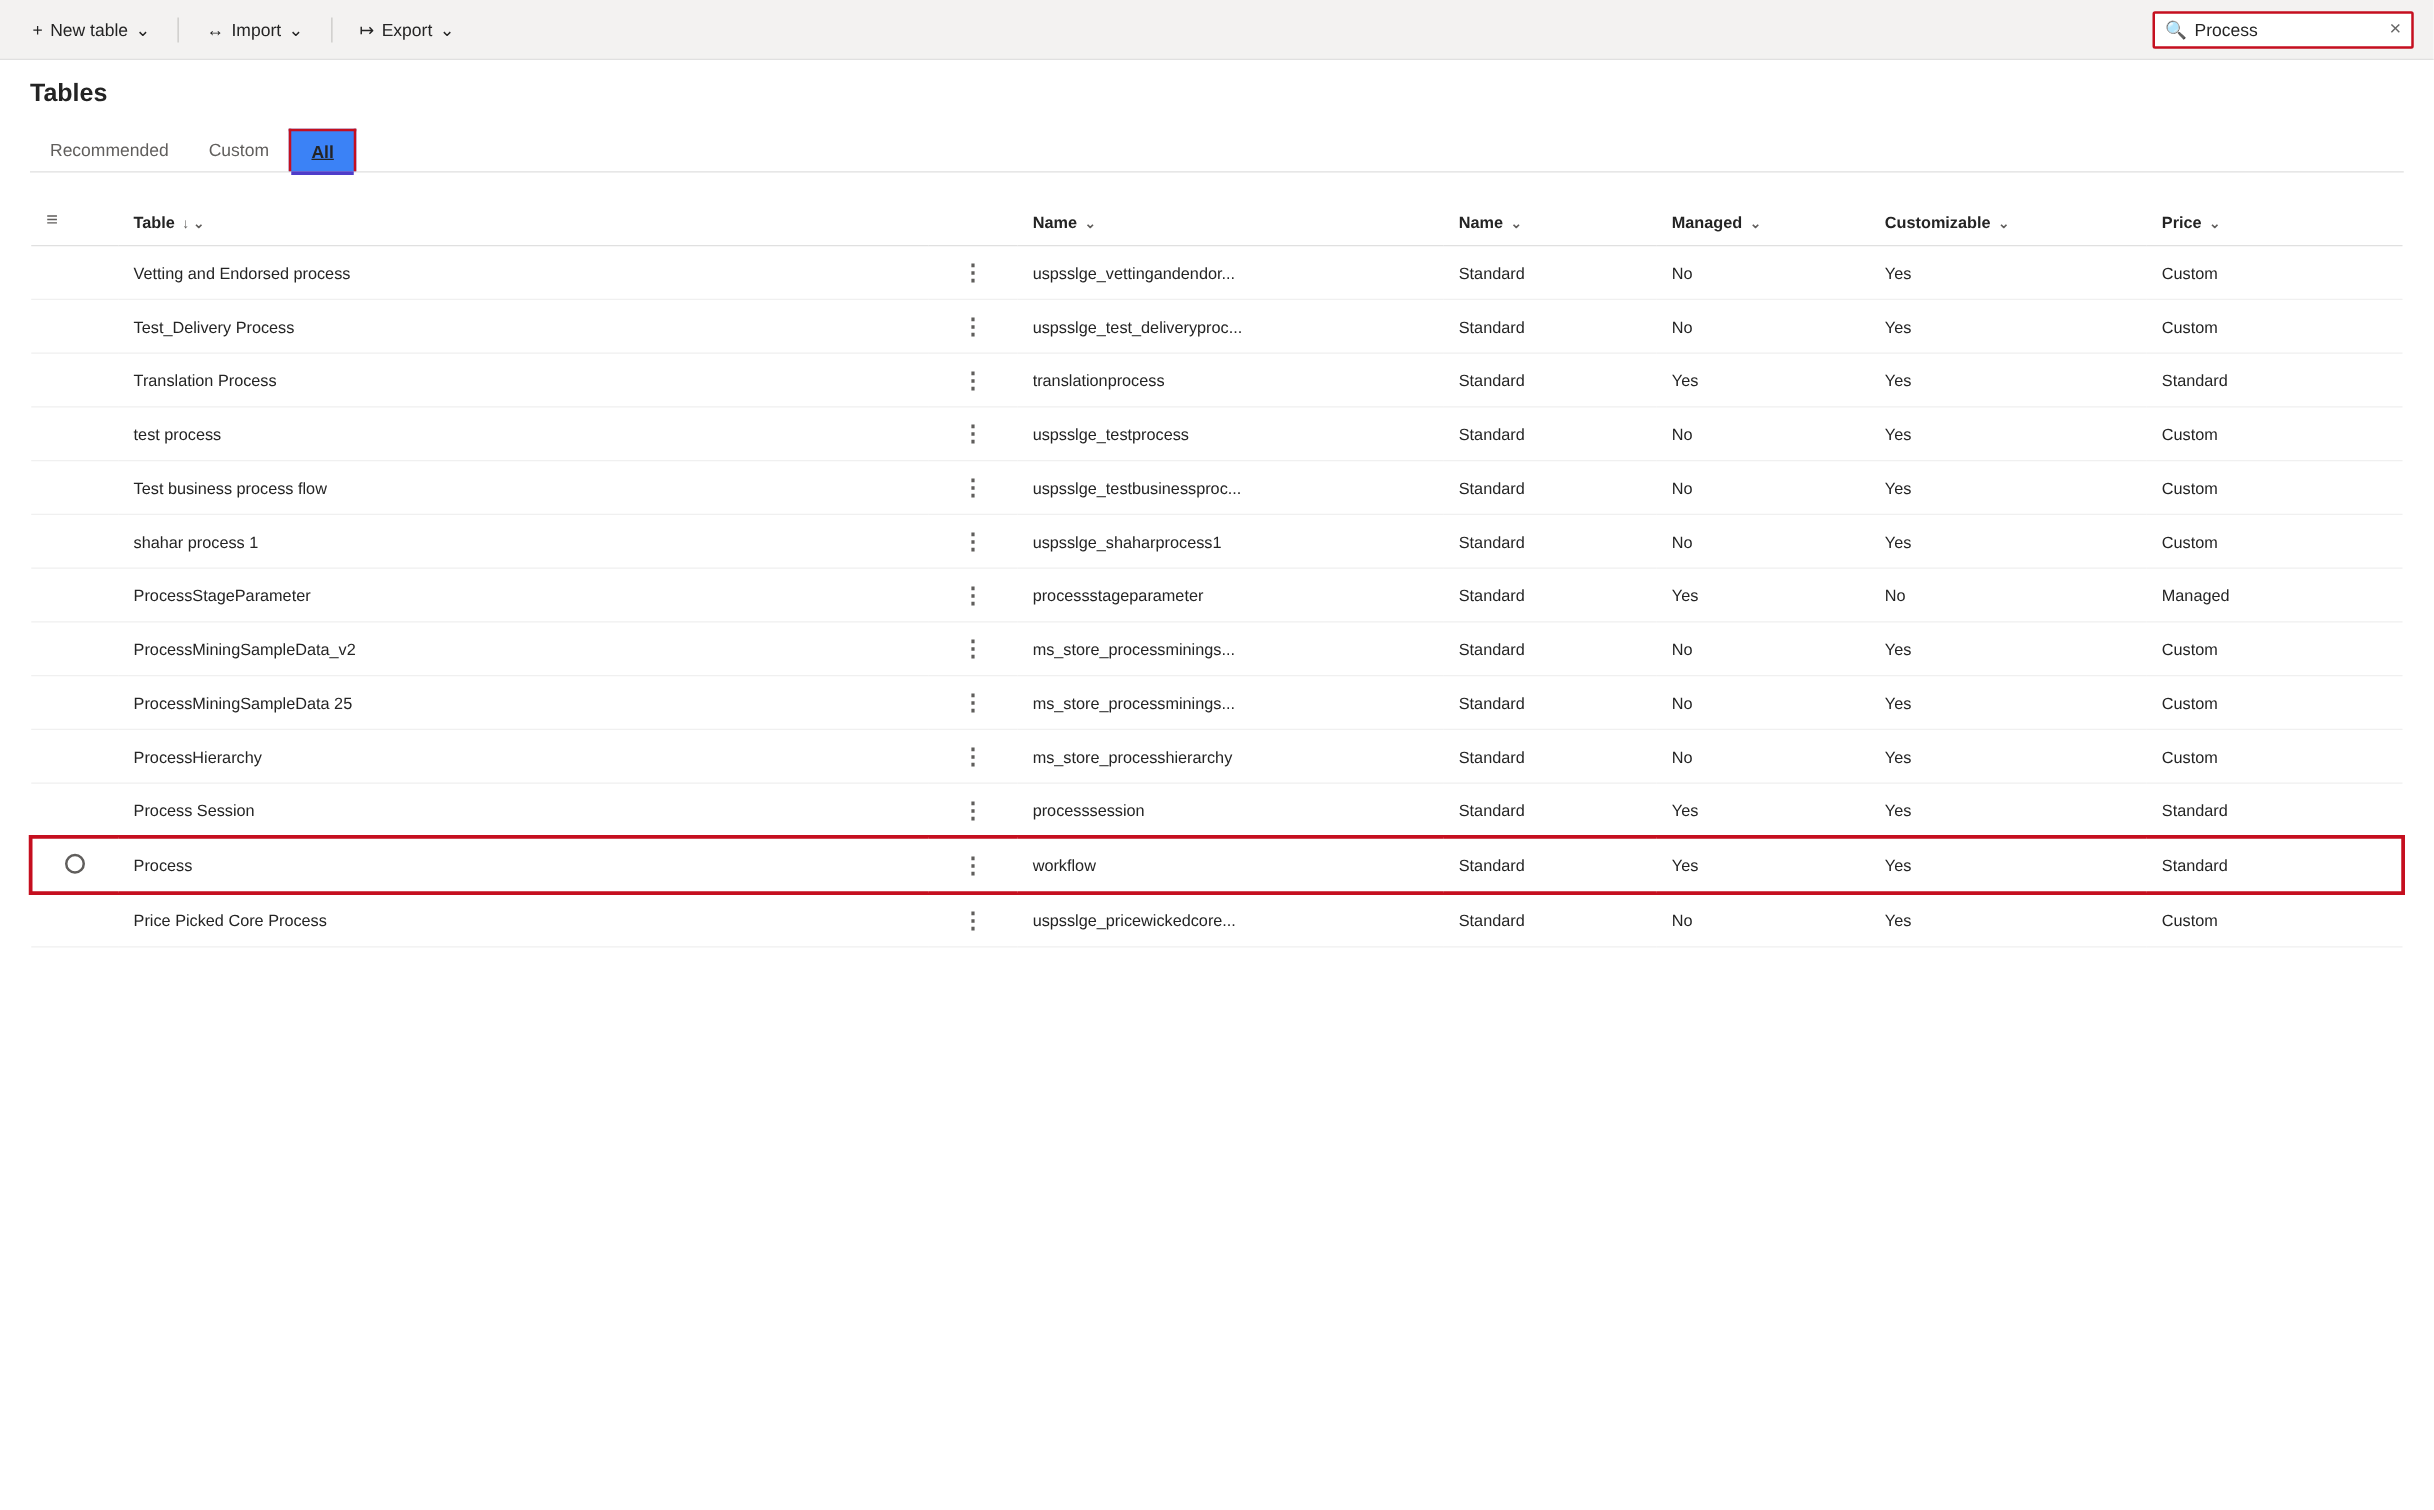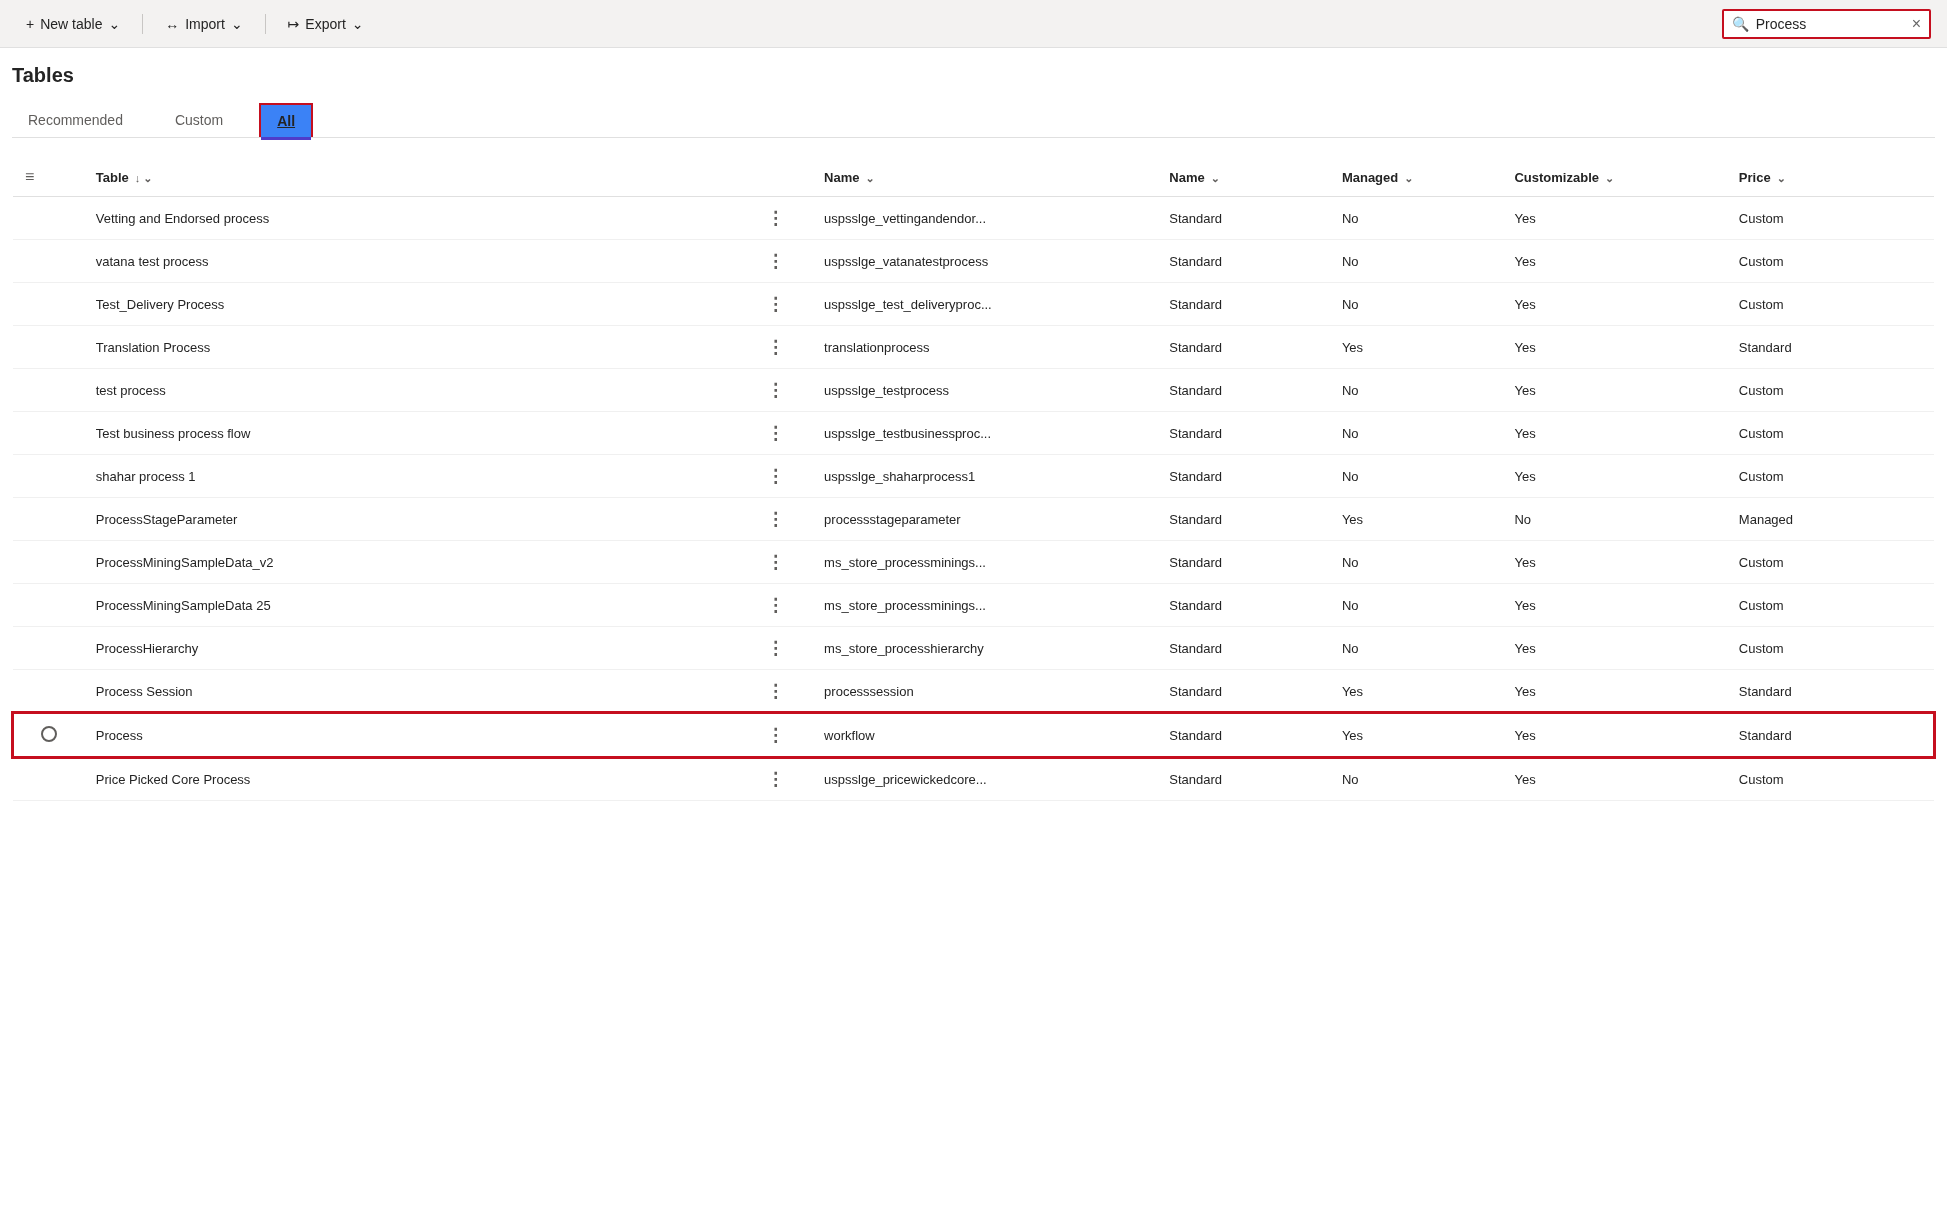--- a/index.html
+++ b/index.html
@@ -34,25 +34,25 @@
       min-width: 200px;
     }
     .search-box input {
       border: none; outline: none; font-size: 14px; color: #242424; width: 150px;
     }
     .search-close {
       cursor: pointer; color: #666; font-size: 16px; background: none; border: none;
     }
 
     
-    .page { padding: 16px 12px; }
+    .page { padding: 16px 24px; }
     .page-title { font-size: 20px; font-weight: 600; margin-bottom: 16px; color: #242424; }
 
     
-    .tabs { display: flex; gap: 20px; margin-bottom: 20px; border-bottom: 1px solid #e0e0e0; }
+    .tabs { display: flex; gap: 0; margin-bottom: 20px; border-bottom: 1px solid #e0e0e0; }
     .tab-item {
       padding: 8px 16px;
       cursor: pointer;
       font-size: 14px;
       color: #605e5c;
       border: none; background: none;
       position: relative;
     }
     .tab-item.active { color: #242424; font-weight: 600; border: 2px solid #c50f1f; border-bottom: none; background: #3b82f6; text-decoration: underline; }
     .tab-item.active::after {
@@ -189,32 +189,20 @@
       <td class="col-name td-muted">uspsslge_vettingandendor...</td>
       <td class="col-type">Standard</td>
       <td class="col-managed">No</td>
       <td class="col-customizable">Yes</td>
       <td class="col-tags td-muted">Custom</td>
     </tr>
         <tr>
       <td class="col-checkbox">
         
       </td>
-      <td class="col-table">vatana test process</td>
-      <td class="col-menu"><span class="menu-dots">⋮</span></td>
-      <td class="col-name td-muted">uspsslge_vatanatestprocess</td>
-      <td class="col-type">Standard</td>
-      <td class="col-managed">No</td>
-      <td class="col-customizable">Yes</td>
-      <td class="col-tags td-muted">Custom</td>
-    </tr>
-        <tr>
-      <td class="col-checkbox">
-        
-      </td>
       <td class="col-table">Test_Delivery Process</td>
       <td class="col-menu"><span class="menu-dots">⋮</span></td>
       <td class="col-name td-muted">uspsslge_test_deliveryproc...</td>
       <td class="col-type">Standard</td>
       <td class="col-managed">No</td>
       <td class="col-customizable">Yes</td>
       <td class="col-tags td-muted">Custom</td>
     </tr>
         <tr>
       <td class="col-checkbox">

